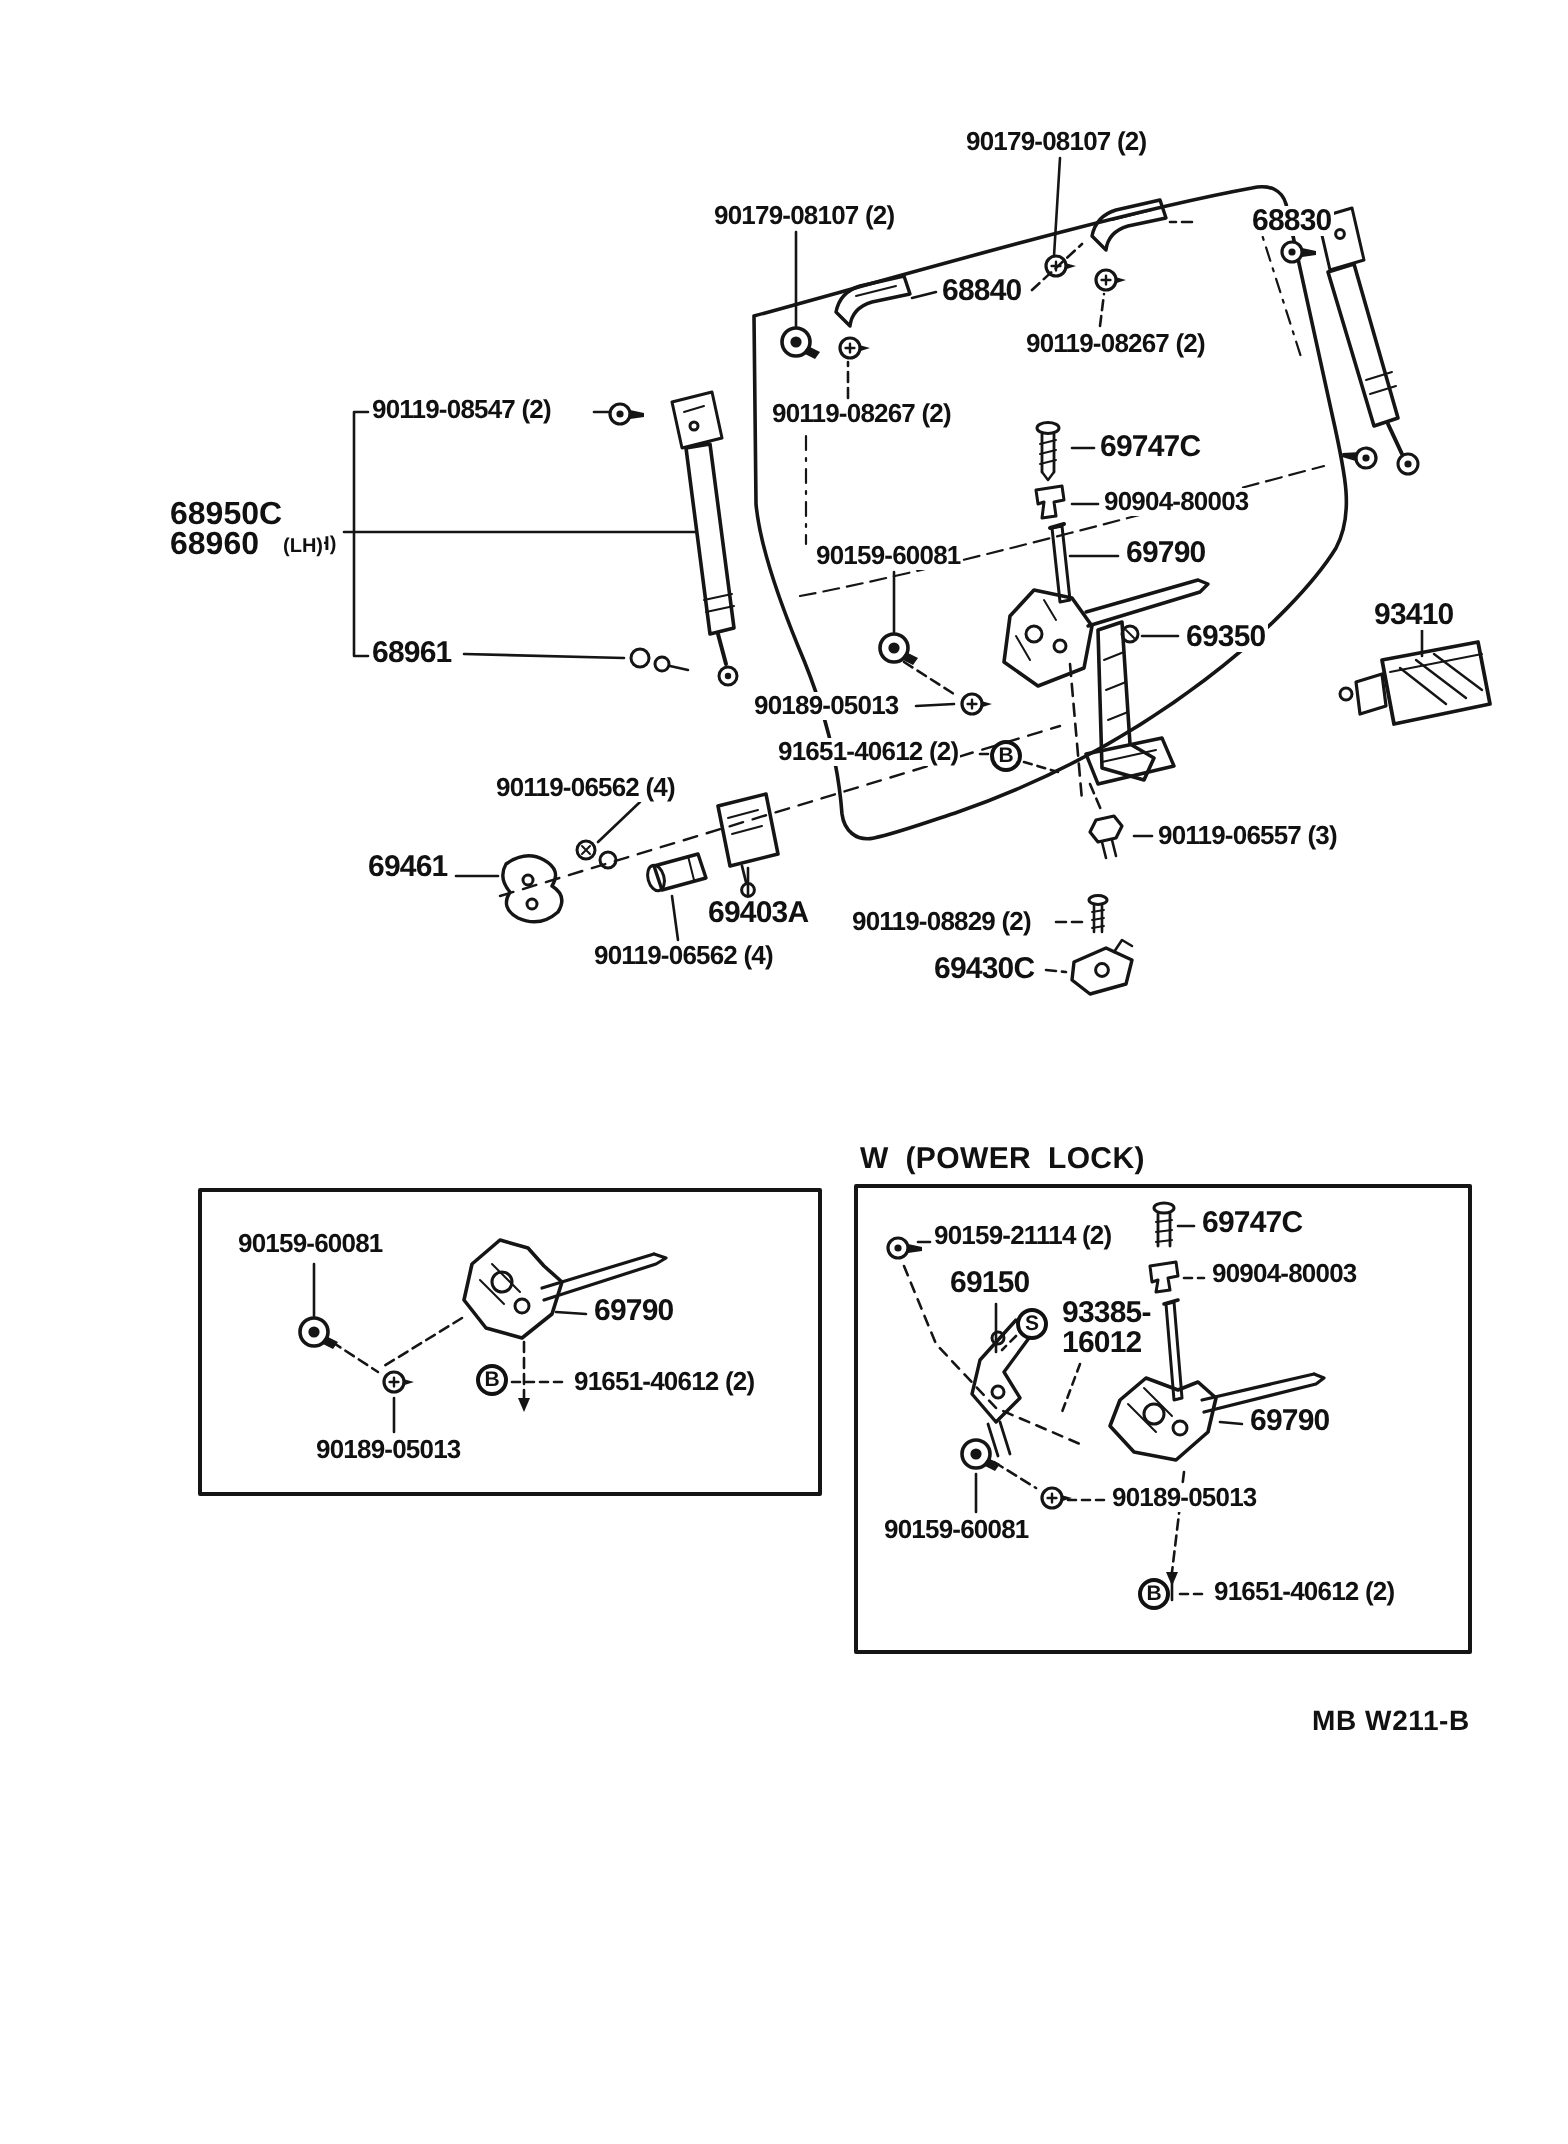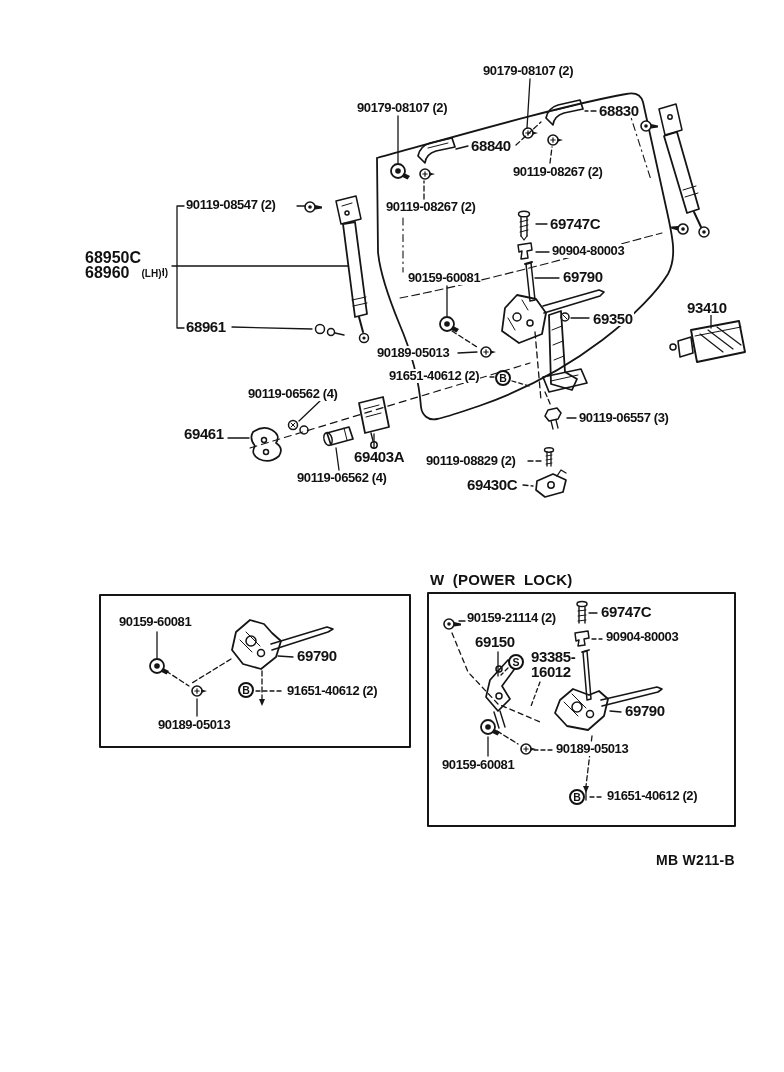--- a/index.html
+++ b/index.html
@@ -252,21 +252,21 @@
         <path stroke-dasharray="5 3" d="M592 736 L586 786"></path>
         <path d="M586 790 L586 800"></path>
         <path stroke-dasharray="4 3" d="M590 797 L604 797"></path>
       </g>
       <path d="M583 786 L589 786 L586 793 Z" fill="#151515" stroke="none"></path>
     </g>
   </svg>
 
   <div class="lbl" style="left:482px;top:64px">90179-08107 (2)</div>
   <div class="lbl" style="left:356px;top:101px">90179-08107 (2)</div>
-  <div class="lbl lbl-lg" style="left:598px;top:103px">68830</div>
+  <div class="lbl lbl-lg" style="left:625px;top:103px">68830</div>
   <div class="lbl lbl-lg" style="left:470px;top:138px">68840</div>
   <div class="lbl" style="left:512px;top:165px">90119-08267 (2)</div>
   <div class="lbl" style="left:185px;top:198px">90119-08547 (2)</div>
   <div class="lbl" style="left:385px;top:200px">90119-08267 (2)</div>
   <div class="lbl lbl-lg" style="left:549px;top:216px">69747C</div>
   <div class="lbl" style="left:551px;top:244px">90904-80003</div>
 
   <div class="duo" style="left:85px;top:250px">
     <span class="lbl-xl" style="font-weight:700">68950C</span>
     <span class="lbl-sm" style="margin-top:17px">(RH)</span>

